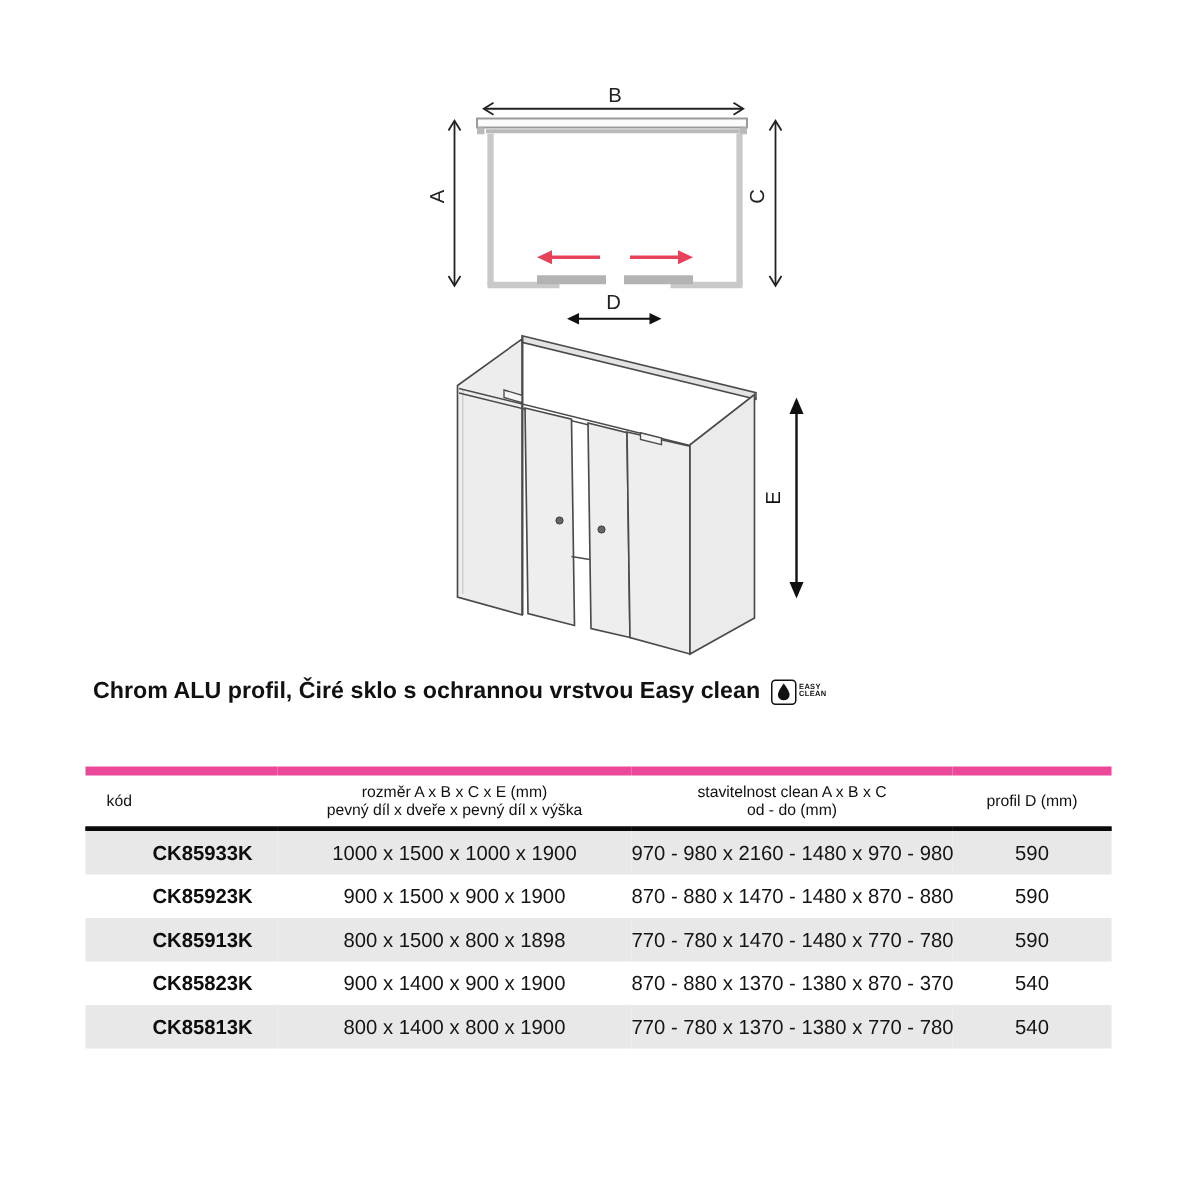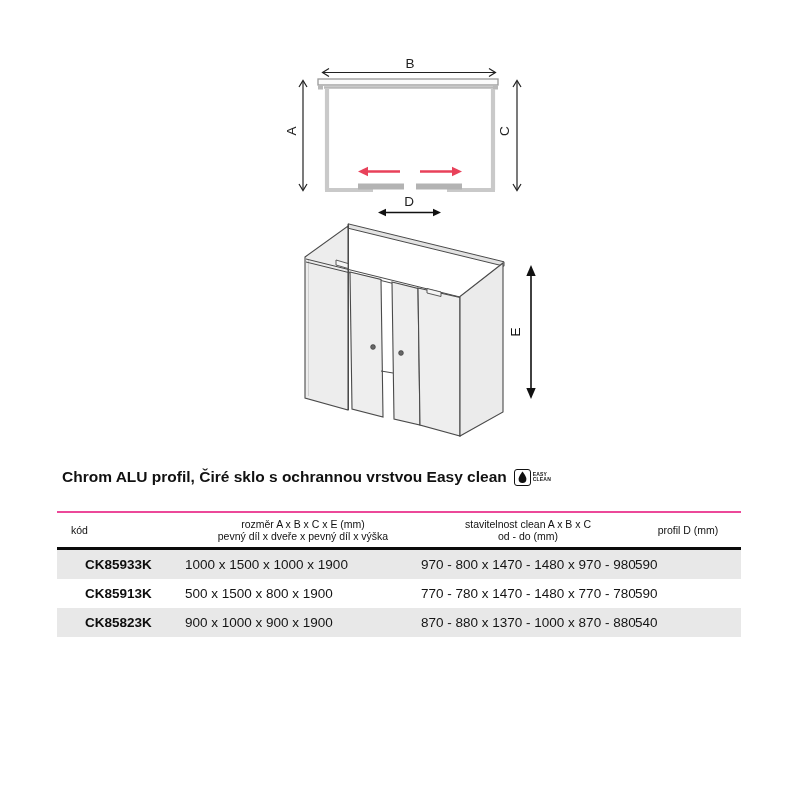--- a/index.html
+++ b/index.html
@@ -3,38 +3,38 @@
 <meta charset="utf-8">
 <style>
   html,body{margin:0;padding:0;background:#fff;}
   .page{position:relative;width:800px;height:800px;background:#ffffff;overflow:hidden;
         font-family:"Liberation Sans",sans-serif;color:#1a1a1a;}
   svg text{font-family:"Liberation Sans",sans-serif;}
 
   .topview{position:absolute;left:280px;top:50px;width:260px;height:172px;}
   .isoview{position:absolute;left:288px;top:216px;width:272px;height:248px;}
 
-  .title-row{position:absolute;left:62px;top:468px;display:flex;align-items:center;gap:7px;}
+  .title-row{position:absolute;left:62px;top:452px;display:flex;align-items:center;gap:7px;}
   .title-row h2{margin:0;font-size:15.5px;font-weight:bold;color:#111;letter-spacing:0;}
   .ec-badge{display:flex;align-items:center;gap:2px;}
   .ec-box{width:17px;height:17px;border:1.6px solid #111;border-radius:3px;
           display:flex;align-items:center;justify-content:center;box-sizing:border-box;}
   .ec-words{display:flex;flex-direction:column;justify-content:center;}
   .ec-words span{font-size:5px;line-height:5.5px;font-weight:bold;color:#111;letter-spacing:.2px;}
 
   .spec-table{position:absolute;left:57px;top:511px;width:684px;border-collapse:collapse;
               table-layout:fixed;}
-  .spec-table{border-top:2px solid #ec4899;}
+  .spec-table{border-top:6px solid #ec4899;}
   .spec-table thead th{font-weight:normal;font-size:10.5px;line-height:11.5px;color:#111;
               vertical-align:middle;padding:6px 0 5px 0;
               border-bottom:3px solid #0a0a0a;}
   .spec-table thead th.c1{text-align:left;padding-left:14px;}
-  .spec-table tbody td{font-size:13.5px;height:29px;padding:0;text-align:left;
+  .spec-table tbody td{font-size:13.5px;height:29px;padding:0;text-align:center;
               white-space:nowrap;color:#141414;}
-  .spec-table tbody td.c1{text-align:left;padding-left:28px;font-weight:bold;color:#0d0d0d;}
+  .spec-table tbody td.c1{text-align:center;padding-left:28px;font-weight:bold;color:#0d0d0d;}
   .spec-table tbody tr:nth-child(odd){background:#e8e8e8;}
 </style>
 </head>
 <body>
 
 <div class="page">
 
   <svg class="topview" viewBox="280 50 260 172">
 
     <g>
@@ -164,31 +164,43 @@
           <div>stavitelnost clean A x B x C</div>
           <div>od - do (mm)</div>
         </th>
         <th>profil D (mm)</th>
       </tr>
     </thead>
     <tbody>
       <tr>
         <td class="c1">CK85933K</td>
         <td>1000 x 1500 x 1000 x 1900</td>
-        <td>970 - 800 x 1470 - 1480 x 970 - 980</td>
+        <td>970 - 980 x 2160 - 1480 x 970 - 980</td>
         <td>590</td>
       </tr>
       <tr>
+        <td class="c1">CK85923K</td>
+        <td>900 x 1500 x 900 x 1900</td>
+        <td>870 - 880 x 1470 - 1480 x 870 - 880</td>
+        <td>590</td>
+      </tr>
+      <tr>
         <td class="c1">CK85913K</td>
-        <td>500 x 1500 x 800 x 1900</td>
+        <td>800 x 1500 x 800 x 1898</td>
         <td>770 - 780 x 1470 - 1480 x 770 - 780</td>
         <td>590</td>
       </tr>
       <tr>
         <td class="c1">CK85823K</td>
-        <td>900 x 1000 x 900 x 1900</td>
-        <td>870 - 880 x 1370 - 1000 x 870 - 880</td>
+        <td>900 x 1400 x 900 x 1900</td>
+        <td>870 - 880 x 1370 - 1380 x 870 - 370</td>
+        <td>540</td>
+      </tr>
+      <tr>
+        <td class="c1">CK85813K</td>
+        <td>800 x 1400 x 800 x 1900</td>
+        <td>770 - 780 x 1370 - 1380 x 770 - 780</td>
         <td>540</td>
       </tr>
     </tbody>
   </table>
 
 </div>
 
 </body></html>

